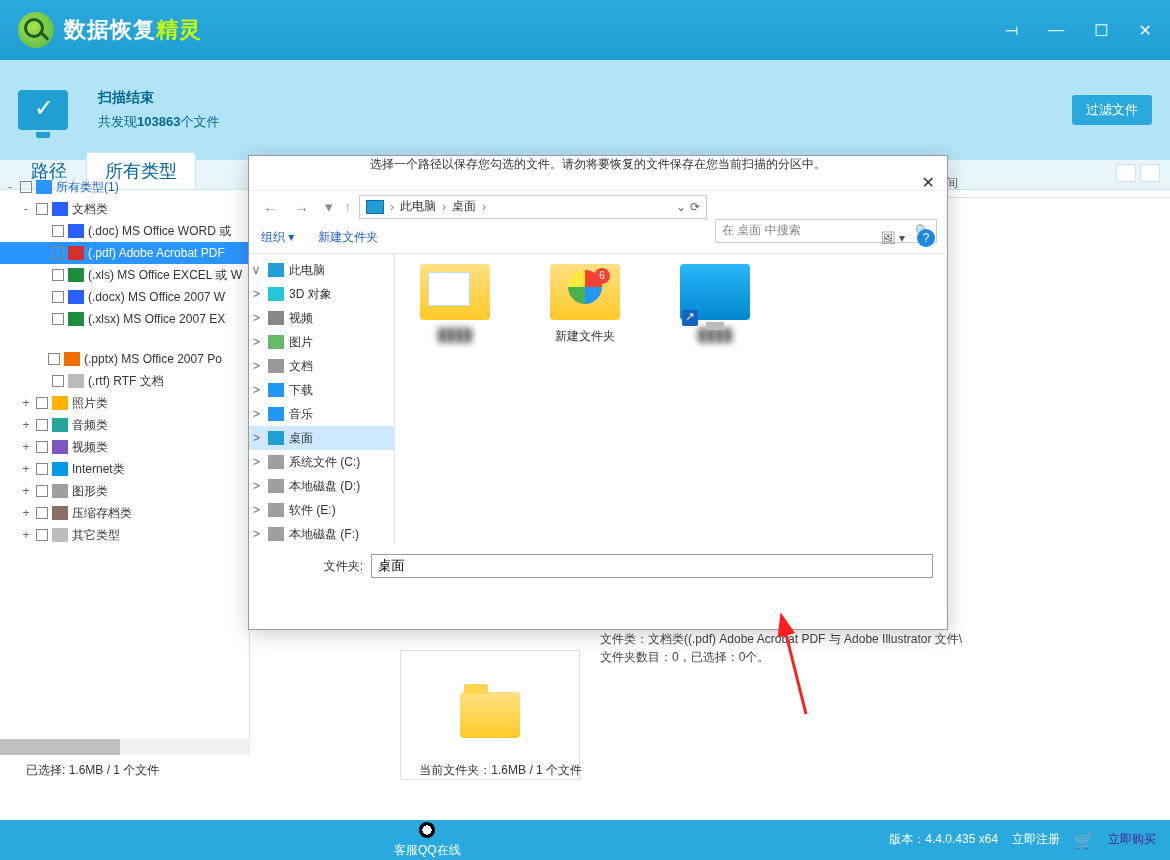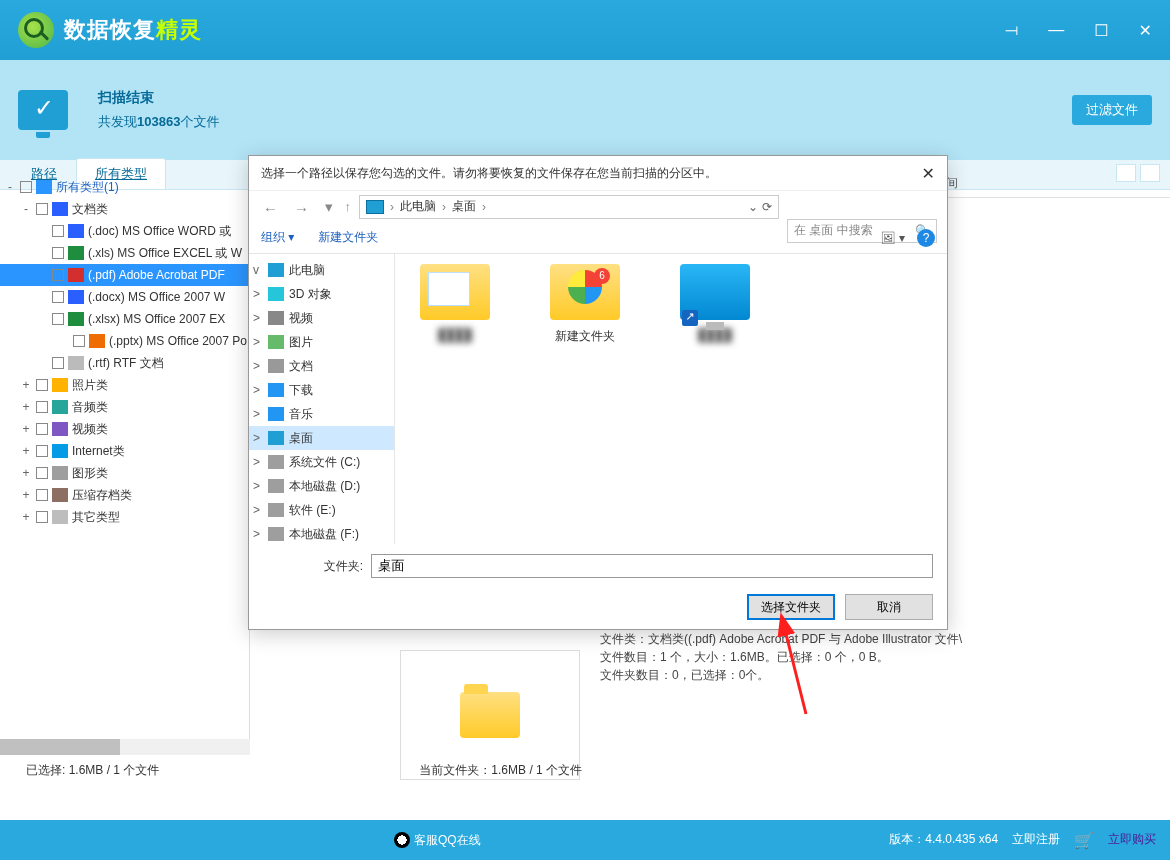--- a/index.html
+++ b/index.html
@@ -15,21 +15,21 @@
 .winctrls span{cursor:pointer;}
 .statusbar{height:100px;background:#b2e4f6;display:flex;align-items:center;padding:0 18px;}
 .monitor-ic{width:50px;height:40px;background:#1f9fd3;border-radius:4px;position:relative;margin-right:30px;}
 .monitor-ic:before{content:"✓";color:#fff;font-size:24px;position:absolute;top:4px;left:16px;}
 .monitor-ic:after{content:"";position:absolute;bottom:-8px;left:18px;width:14px;height:6px;background:#1f9fd3;border-radius:0 0 2px 2px;}
 .status-txt .line1{color:#066a98;font-size:14px;font-weight:bold;}
 .status-txt .line2{color:#066a98;font-size:13px;margin-top:6px;}
 .status-txt .line2 b{color:#066a98;}
 .filter-btn{margin-left:auto;background:#29a9dd;color:#fff;border:none;padding:6px 14px;border-radius:3px;font-size:13px;}
 .tabbar{height:30px;background:#e8f6fb;border-bottom:1px solid #c9e7f2;display:flex;align-items:flex-end;padding-left:12px;position:relative;}
-.tab{padding:6px 18px;font-size:13px;color:#066a98;border:1px solid transparent;border-bottom:none;text-decoration:underline;}
+.tab{padding:6px 18px;font-size:18px;color:#066a98;border:1px solid transparent;border-bottom:none;}
 .tab.active{background:#fff;border-color:#c9e7f2;border-radius:3px 3px 0 0;}
 .viewmodes{position:absolute;right:10px;top:4px;display:flex;gap:4px;}
 .viewmodes span{width:20px;height:18px;border:1px solid #c9e7f2;background:#fff;display:inline-block;}
 .body{position:absolute;top:170px;left:0;right:0;bottom:105px;display:flex;}
 .sidebar{width:250px;border-right:1px solid #ddd;overflow:auto;padding:6px 0;}
 .tree-row{display:flex;align-items:center;height:22px;padding-left:4px;white-space:nowrap;cursor:default;}
 .tree-row.sel{background:#2a95ff;color:#fff;}
 .tree-tw{width:12px;text-align:center;color:#666;}
 .tree-cb{width:12px;height:12px;border:1px solid #888;margin:0 4px;}
 .tree-ic{width:16px;height:14px;margin-right:4px;display:inline-block;}
@@ -55,37 +55,37 @@
 .info-text{position:absolute;left:350px;top:460px;color:#444;line-height:1.5;}
 .hscroll{position:absolute;bottom:0;left:0;width:250px;height:16px;background:#f0f0f0;}
 .hscroll .thumb{position:absolute;left:0;top:0;width:120px;height:16px;background:#c0c0c0;}
 .footer1{position:absolute;bottom:75px;left:12px;right:0;height:30px;display:flex;align-items:center;padding:0 14px;color:#333;}
 .footer1 .mid{margin-left:260px;}
 .footer2{position:absolute;bottom:40px;left:0;right:0;height:35px;display:flex;align-items:center;padding:0 14px;gap:10px;}
 .btn-orange{background:#ff8f00;color:#fff;border:1px solid #f57c00;padding:6px 10px;border-radius:2px;font-size:13px;}
 .btn-blue{background:#29a9dd;color:#fff;border:none;padding:6px 16px;border-radius:3px;font-size:13px;}
 .footer2 .spacer{flex:1;}
 .statusbar2{position:absolute;bottom:0;left:0;right:0;height:40px;background:#29a9dd;color:#fff;display:flex;align-items:center;padding:0 14px;}
-.statusbar2 .qq{margin-left:380px;display:flex;align-items:center;gap:4px;}
+.statusbar2 .qq{margin-left:380px;display:flex;align-items:center;gap:4px;flex-direction:column;}
 .statusbar2 .qq .qqic{width:16px;height:16px;background:radial-gradient(circle,#fff 40%,#000 41%);border-radius:50%;}
 .statusbar2 .right{margin-left:auto;display:flex;align-items:flex-start;gap:14px;}
 .statusbar2 a{color:#fff;text-decoration:none;}
 .cart-ic{color:#ffeb3b;font-size:16px;}
 
 .dialog{position:absolute;left:248px;top:155px;width:700px;height:475px;background:#fff;border:1px solid #999;box-shadow:0 4px 20px rgba(0,0,0,.2);z-index:50;}
-.dlg-title{height:34px;display:flex;align-items:center;padding:0 12px;font-size:12px;color:#333;}
+.dlg-title{height:34px;display:flex;align-items:center;padding:0 12px;font-size:12px;color:#333;flex-direction:column;}
 .dlg-title .close{margin-left:auto;font-size:16px;cursor:pointer;}
 .dlg-nav{height:32px;display:flex;align-items:center;padding:0 10px;gap:8px;border-top:1px solid #eee;}
 .nav-arrow{color:#888;font-size:15px;padding:0 4px;}
 .nav-up{color:#888;font-size:13px;}
 .nav-pc{width:18px;height:14px;background:#1f9fd3;border:1px solid #0d6fa0;display:inline-block;}
 .crumb{border:1px solid #ccc;height:24px;display:flex;align-items:center;padding:0 6px;gap:6px;flex:1;}
 .crumb span.sep{color:#888;}
 .crumb .dd{margin-left:auto;display:flex;gap:4px;color:#666;}
-.searchbox{border:1px solid #ccc;height:24px;width:150px;display:flex;align-items:center;padding:0 6px;color:#888;margin-top:48px;}
+.searchbox{border:1px solid #ccc;height:24px;width:222px;display:flex;align-items:center;padding:0 6px;color:#888;margin-top:48px;}
 .searchbox .mag{margin-left:auto;}
 .dlg-toolbar{height:32px;border-bottom:1px solid #e5e5e5;display:flex;align-items:center;padding:0 12px;gap:24px;color:#1e5fbf;}
 .dlg-toolbar .right{margin-left:auto;display:flex;gap:12px;align-items:center;color:#555;}
 .help-ic{width:18px;height:18px;background:#1e88e5;color:#fff;border-radius:50%;text-align:center;line-height:18px;font-size:12px;}
 .dlg-body{display:flex;height:290px;}
 .dlg-tree{width:146px;border-right:1px solid #e5e5e5;overflow:auto;padding:4px 0;}
 .dt-row{display:flex;align-items:center;height:24px;padding-left:4px;gap:5px;white-space:nowrap;}
 .dt-row.sel{background:#cde8ff;}
 .dt-tw{width:10px;color:#666;}
 .dt-ic{width:16px;height:14px;display:inline-block;}
@@ -165,45 +165,45 @@
           <span class="tree-cb"></span>
           <span class="tree-ic ic-docs"></span>
           <span>文档类</span>
         </div>
         <div class="tree-row" style="padding-left: 36px;">
           <span class="tree-tw"></span>
           <span class="tree-cb"></span>
           <span class="tree-ic ic-doc"></span>
           <span>(.doc) MS Office WORD 或</span>
         </div>
+        <div class="tree-row sel" style="padding-left: 36px;">
+          <span class="tree-tw"></span>
+          <span class="tree-cb"></span>
+          <span class="tree-ic ic-pdf"></span>
+          <span>(.pdf) Adobe Acrobat PDF</span>
+        </div>
         <div class="tree-row" style="padding-left: 36px;">
           <span class="tree-tw"></span>
           <span class="tree-cb"></span>
           <span class="tree-ic ic-xls"></span>
           <span>(.xls) MS Office EXCEL 或 W</span>
         </div>
-        <div class="tree-row sel" style="padding-left: 36px;">
-          <span class="tree-tw"></span>
-          <span class="tree-cb"></span>
-          <span class="tree-ic ic-pdf"></span>
-          <span>(.pdf) Adobe Acrobat PDF</span>
-        </div>
         <div class="tree-row" style="padding-left: 36px;">
           <span class="tree-tw"></span>
           <span class="tree-cb"></span>
           <span class="tree-ic ic-doc"></span>
           <span>(.docx) MS Office 2007 W</span>
         </div>
         <div class="tree-row" style="padding-left: 36px;">
           <span class="tree-tw"></span>
           <span class="tree-cb"></span>
           <span class="tree-ic ic-xls"></span>
           <span>(.xlsx) MS Office 2007 EX</span>
         </div>
-        <div class="tree-row" style="padding-left: 57px;">
+        <div class="tree-row" style="padding-left: 32px; margin-top: 18px;">
           <span class="tree-tw"></span>
           <span class="tree-cb"></span>
           <span class="tree-ic ic-ppt"></span>
           <span>(.pptx) MS Office 2007 Po</span>
         </div>
         <div class="tree-row" style="padding-left: 36px;">
           <span class="tree-tw"></span>
           <span class="tree-cb"></span>
           <span class="tree-ic ic-rtf"></span>
           <span>(.rtf) RTF 文档</span>
@@ -253,21 +253,20 @@
       </div>
     <div class="content">
       <div class="content-header">
           <span>修改时间</span>
         </div>
       <div class="folder-preview">
           <div class="folder-ic"></div>
         </div>
       <div class="info-text">
         <div>文件类：文档类((.pdf) Adobe Acrobat PDF 与 Adobe Illustrator 文件\</div>
-        <div>文件数目：1 个，大小：1.6MB。已选择：0 个，0 B。</div>
         <div>文件夹数目：0，已选择：0个。</div>
       </div>
     </div>
     <div class="hscroll">
         <div class="thumb"></div>
       </div>
   </div>
 
   <div class="footer1">
     <span>已选择: 1.6MB / 1 个文件</span>
@@ -398,24 +397,20 @@
           <div class="file-item">
             <div class="file-ic fic-monitor"></div>
             <div class="lbl blur">████</div>
           </div>
         </div>
     </div>
     <div class="dlg-folder-row">
       <label>文件夹:</label>
       <input type="text" value="桌面" style="">
     </div>
-    <div class="dlg-btns">
-      <button class="primary">选择文件夹</button>
-      <button>取消</button>
-    </div>
   </div>
 
   <div class="arrow">
     <svg width="90" height="110">
         <defs>
           <marker id="ah" markerWidth="10" markerHeight="10" refX="6" refY="3" orient="auto">
             <path d="M0,0 L0,6 L8,3 z" fill="#ff1e1e"></path>
           </marker>
         </defs>
         <line x1="60" y1="100" x2="36" y2="4" stroke="#ff1e1e" stroke-width="3" marker-end="url(#ah)"></line>

